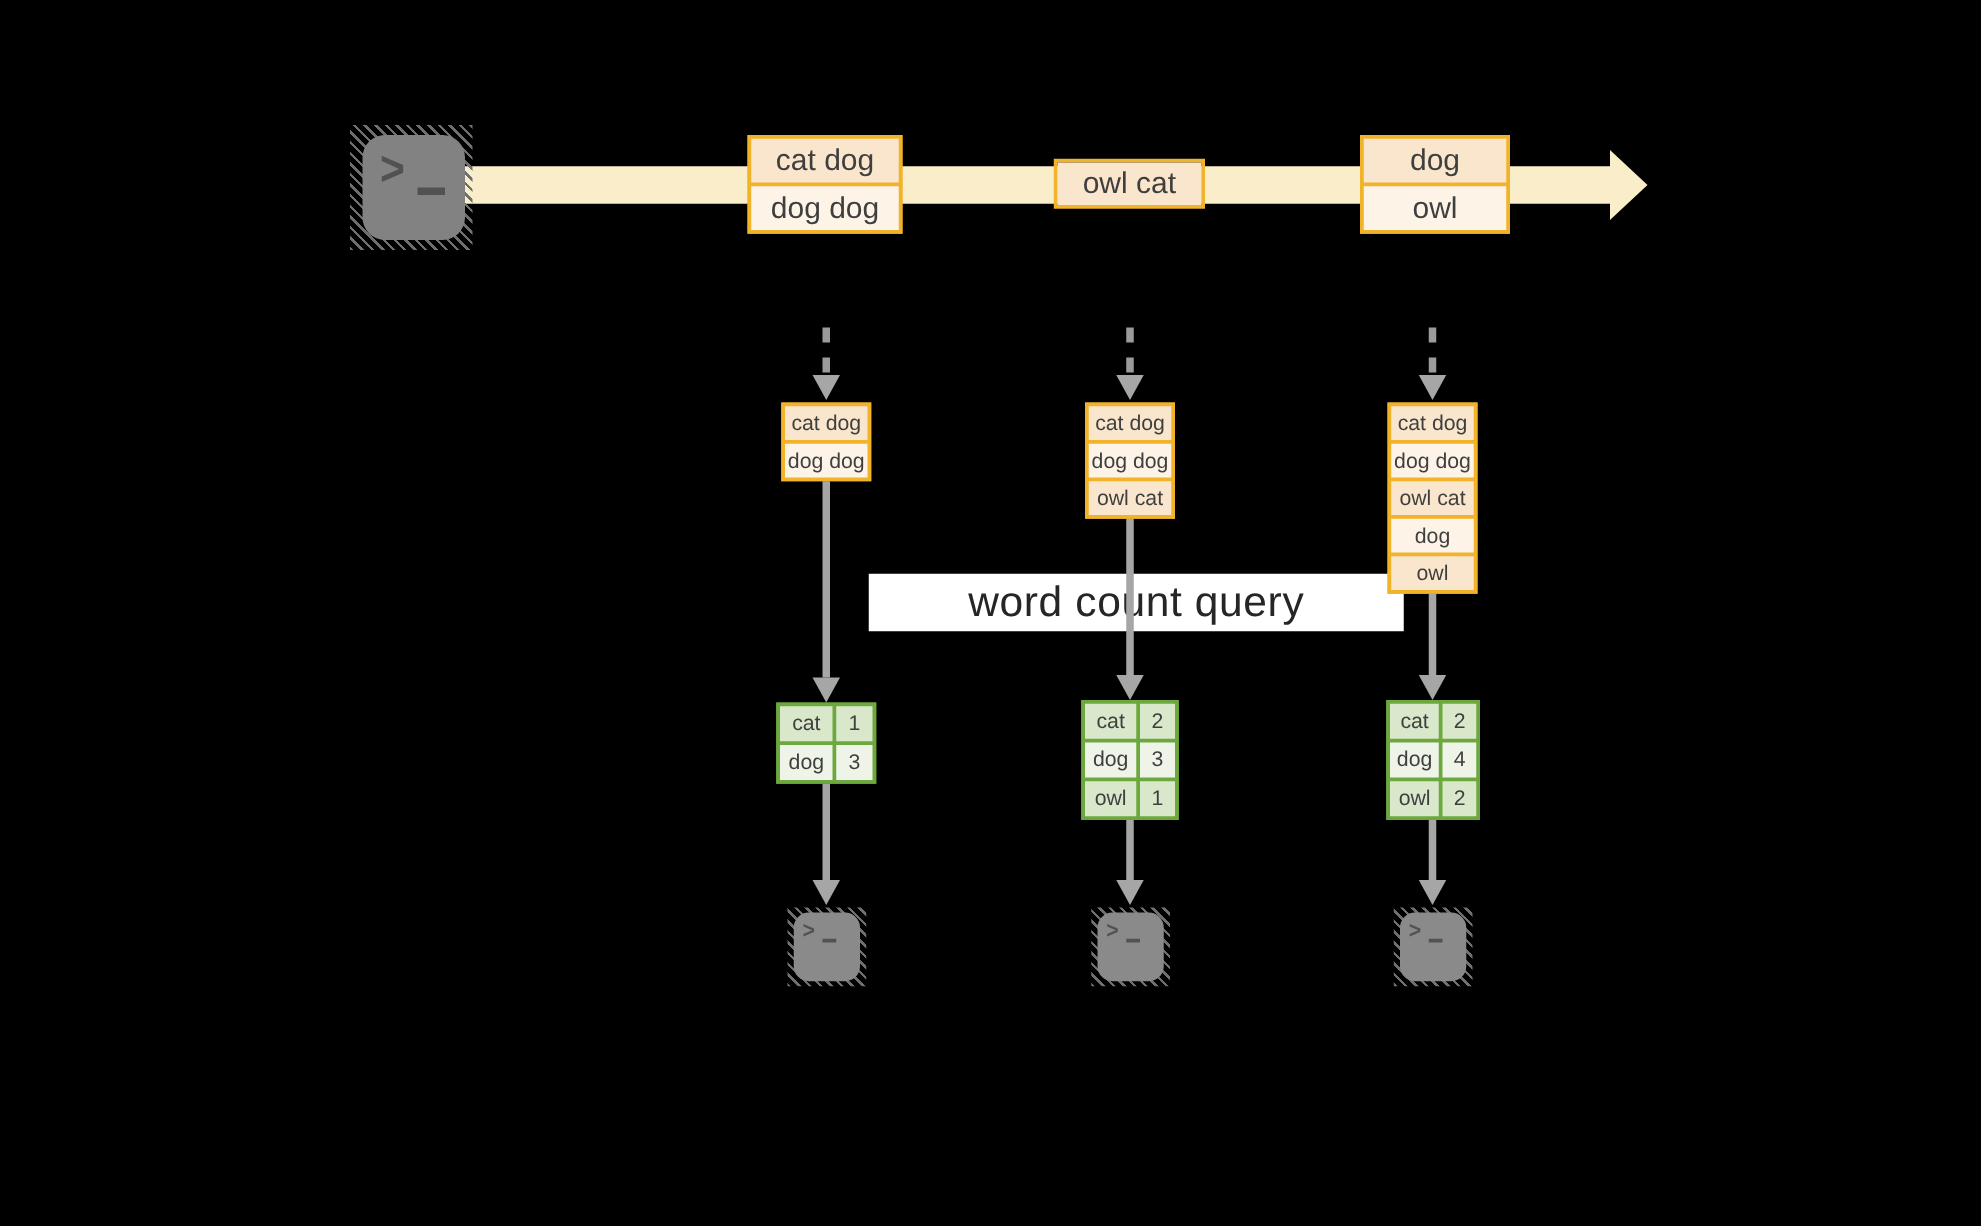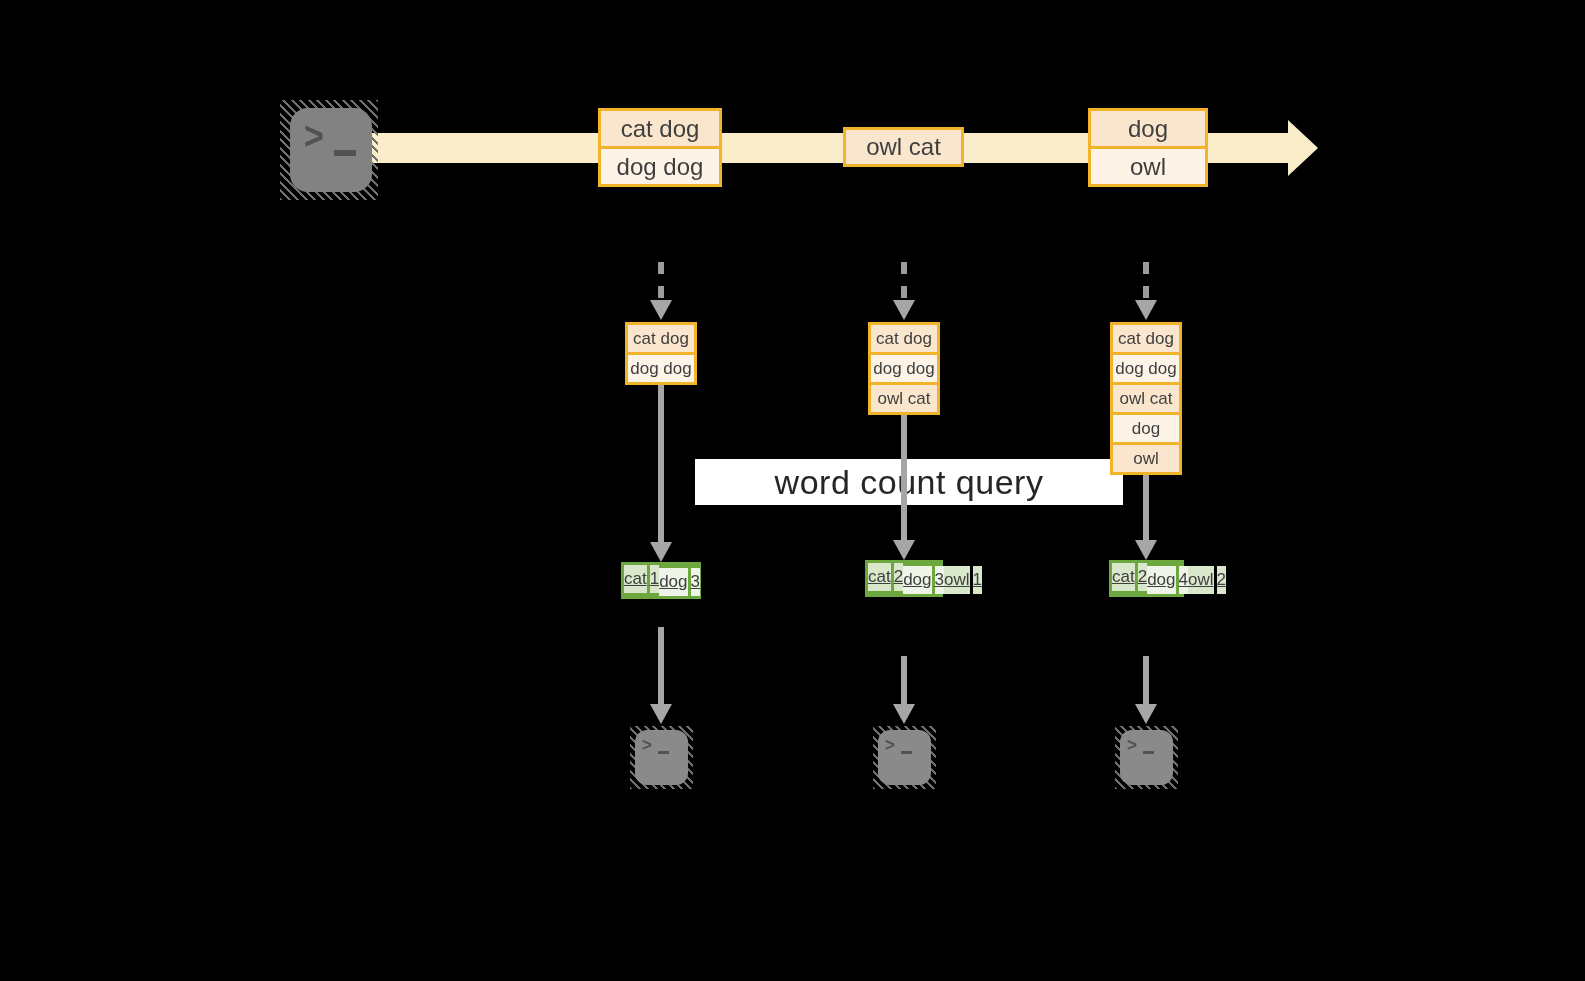--- a/index.html
+++ b/index.html
@@ -46,21 +46,21 @@
   .msg-cell + .msg-cell{margin-top:3px;}
   .fill-a{background:var(--peach);}
   .fill-b{background:var(--peach-light);}
 
   
   .state-box{position:absolute;box-sizing:border-box;border:3px solid var(--gold);display:flex;flex-direction:column;background:var(--gold);width:72px;z-index:5;}
   .state-cell{height:27px;display:flex;align-items:center;justify-content:center;font-size:17px;color:var(--ink);}
   .state-cell + .state-cell{margin-top:3px;}
 
   
-  .wc-table{position:absolute;box-sizing:border-box;border:3px solid var(--green);display:flex;flex-direction:row;background:var(--green);z-index:5;text-decoration:underline;}
+  .wc-table{position:absolute;box-sizing:border-box;border:3px solid var(--green);display:flex;flex-direction:column;background:var(--green);z-index:5;}
   .wc-row{display:flex;height:28px;}
   .wc-row + .wc-row{margin-top:3px;}
   .wc-word{flex:0 0 57%;display:flex;align-items:center;justify-content:center;font-size:17px;color:var(--ink);}
   .wc-count{flex:1;margin-left:3px;display:flex;align-items:center;justify-content:center;font-size:17px;color:var(--ink);}
   .row-a .wc-word,.row-a .wc-count{background:var(--green-dark);}
   .row-b .wc-word,.row-b .wc-count{background:var(--green-light);}
 
   
   .dash-line{position:absolute;width:0;height:36px;border-left:6px dashed #9b9b9b;z-index:3;}
   .vline{position:absolute;width:6px;background:var(--gray);z-index:3;}

